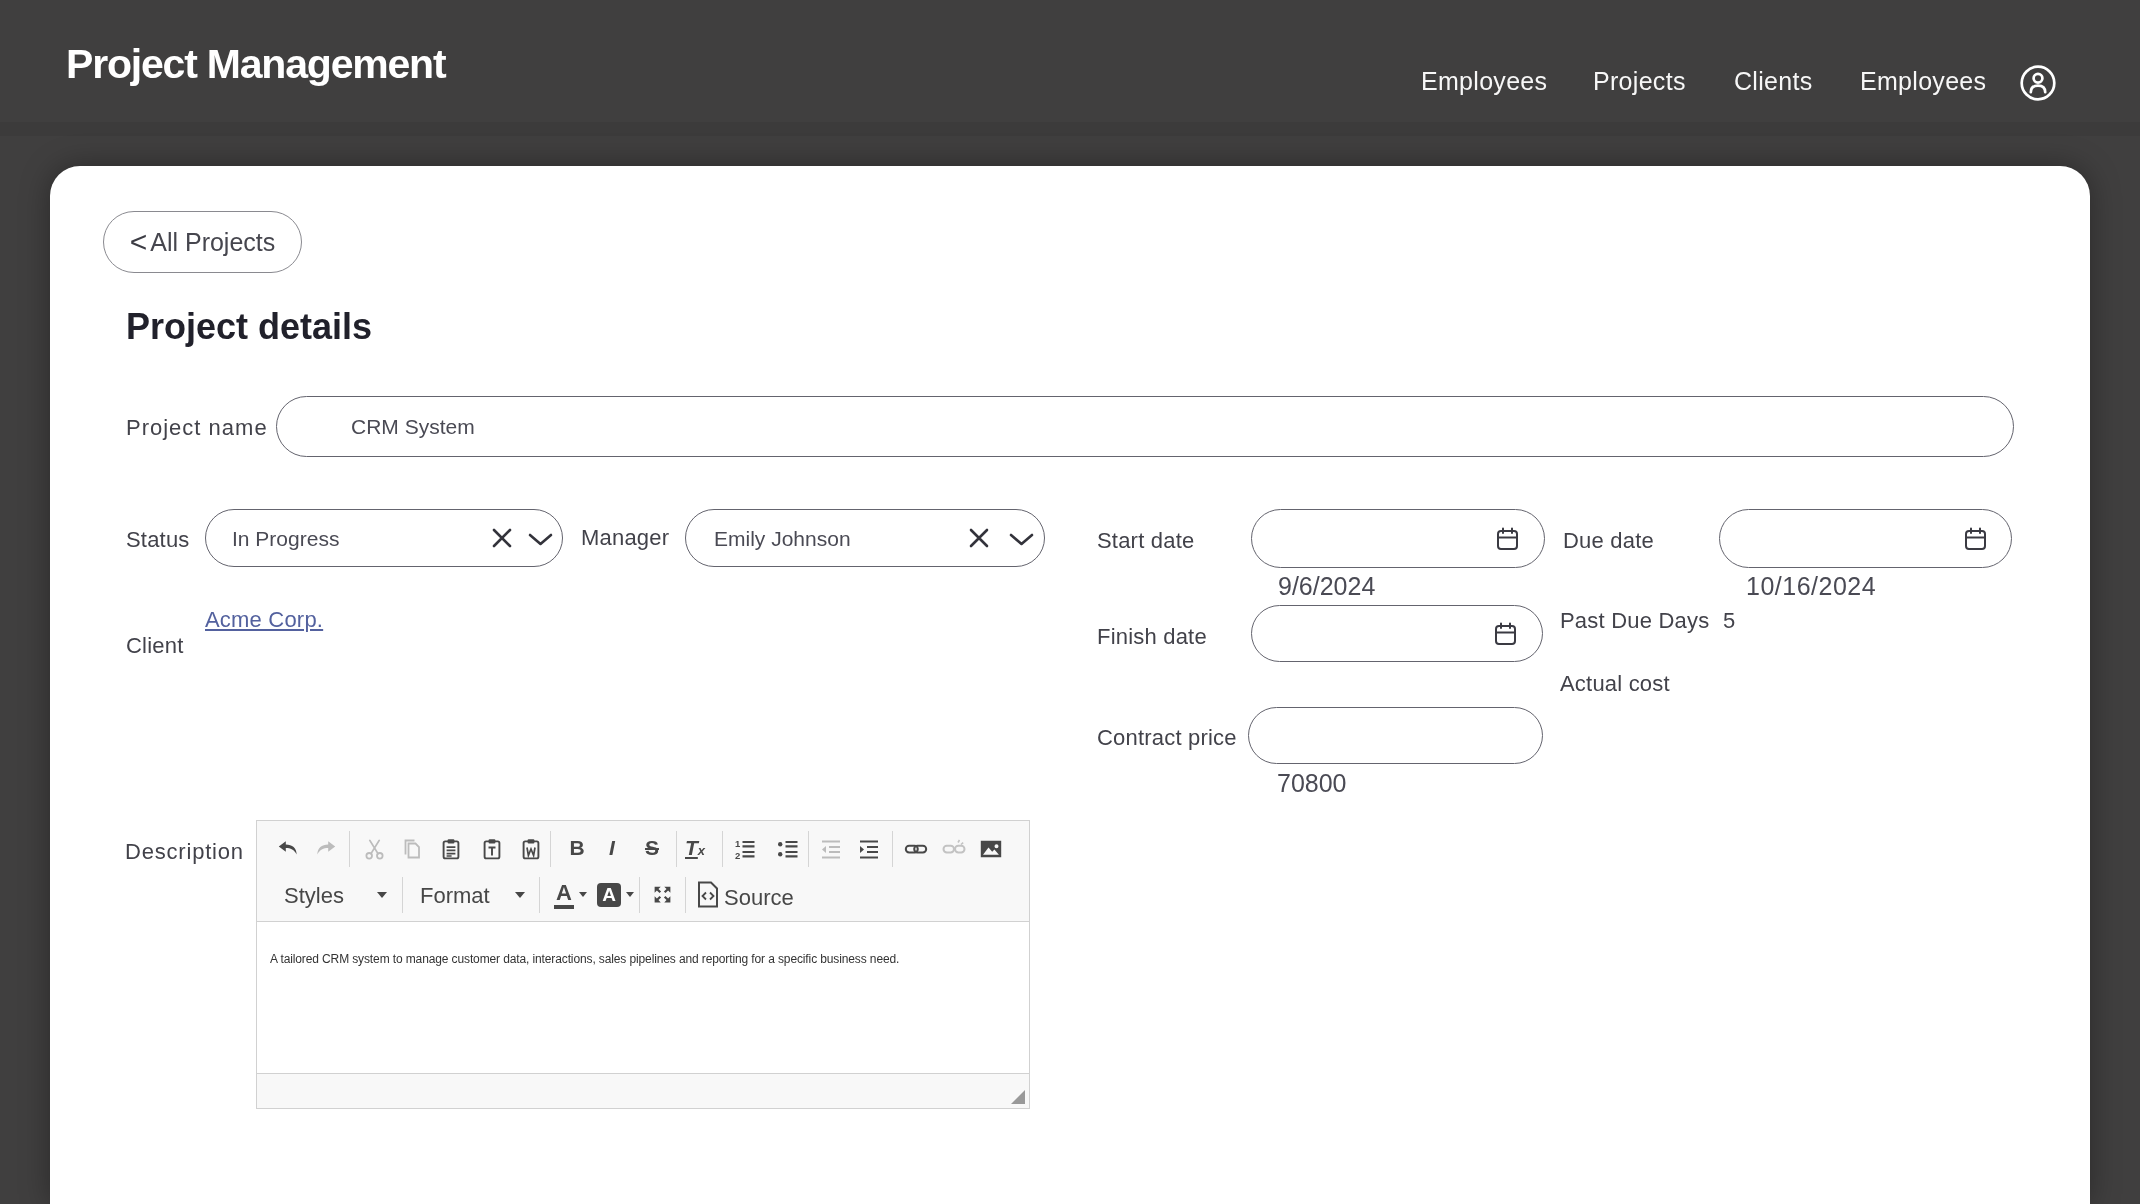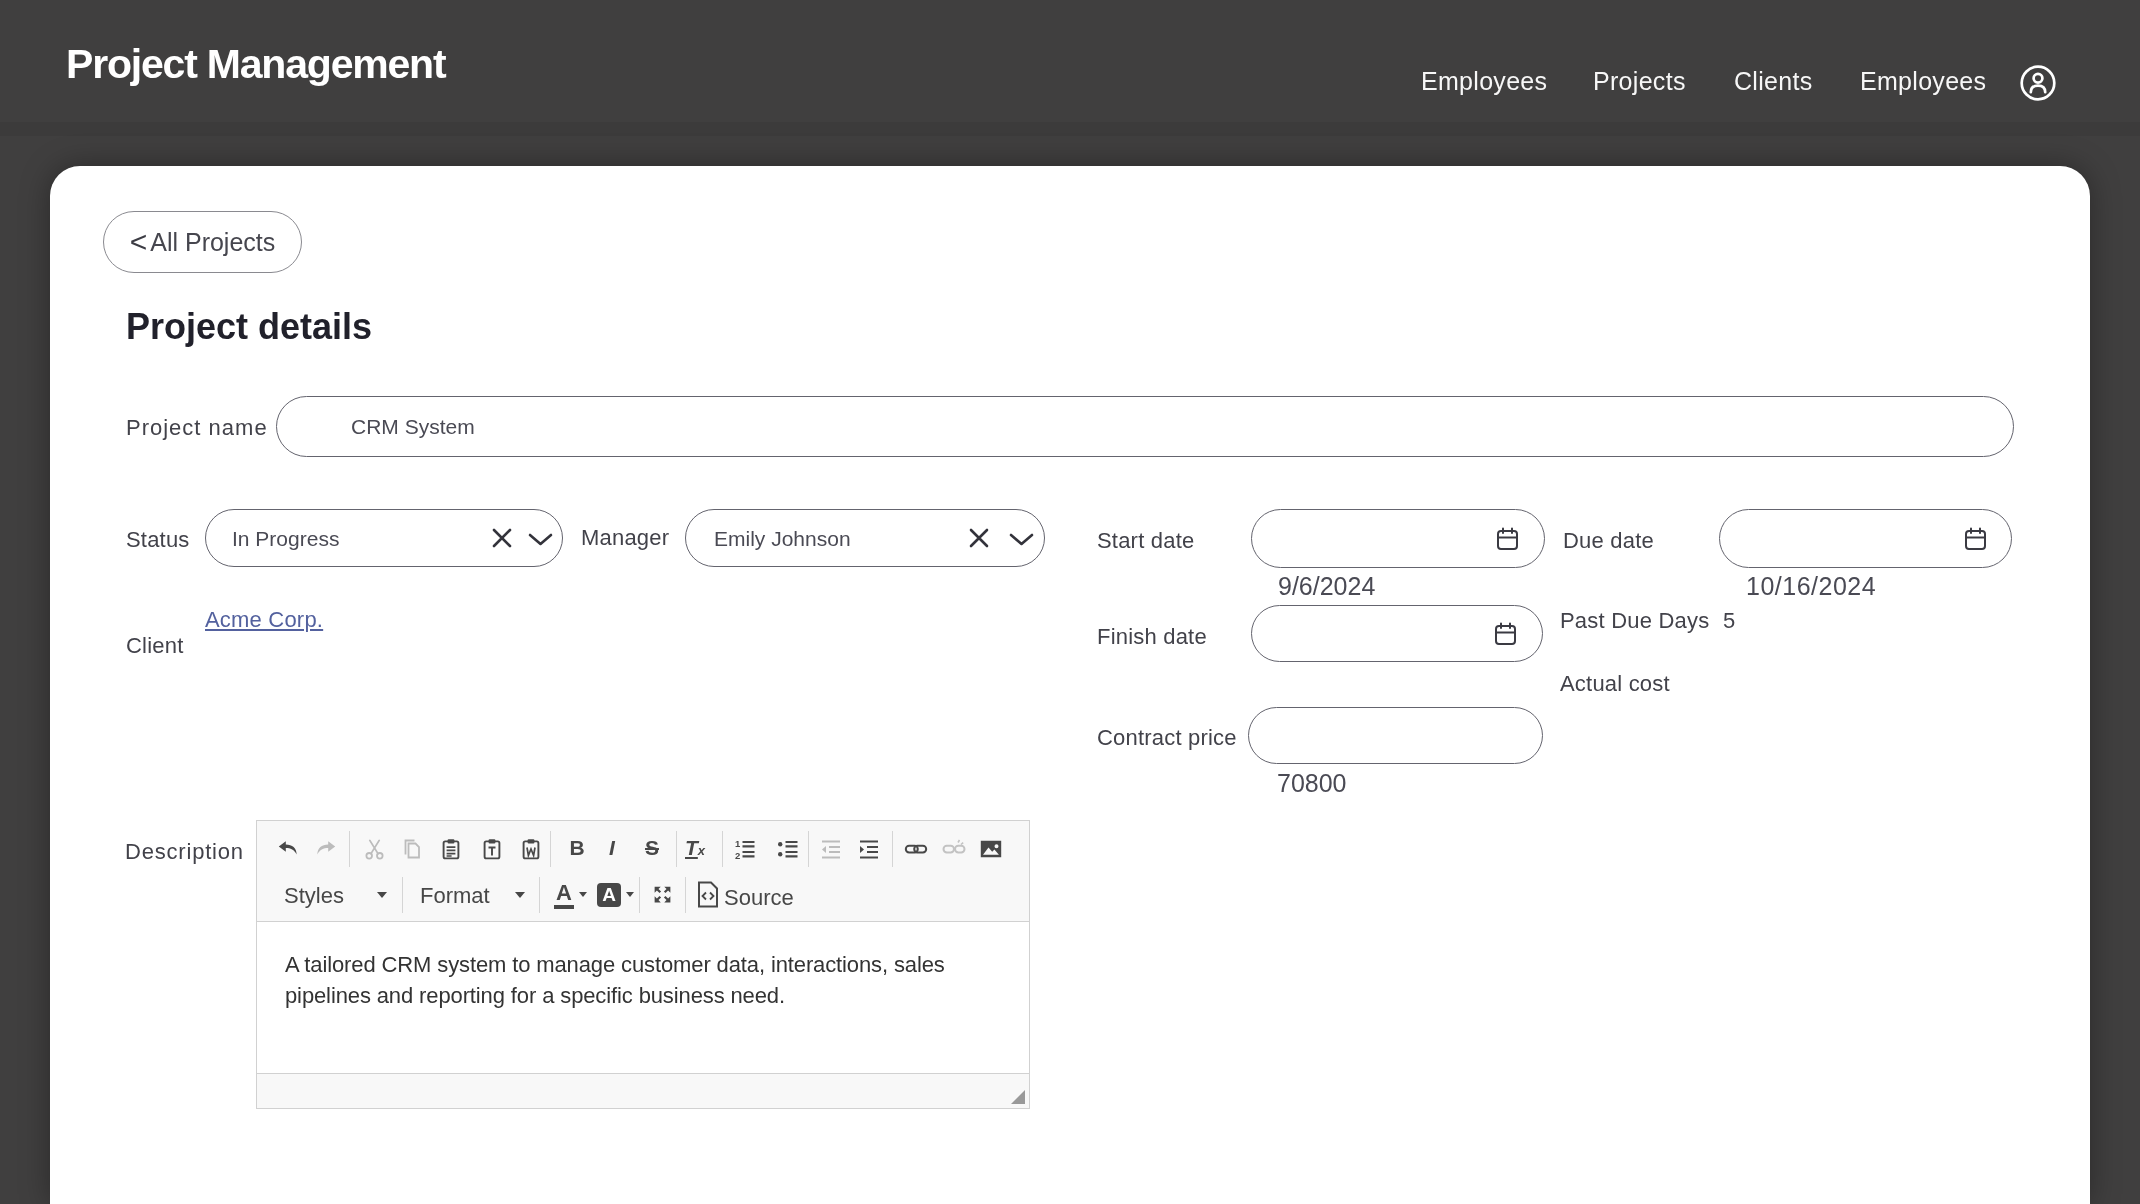--- a/index.html
+++ b/index.html
@@ -21,21 +21,21 @@
   #h2 { left:126px; top:306px; font-size:36px; font-weight:700; color:#21212b; letter-spacing:0px; }
   .lbl { font-size:22px; color:#42424a; line-height:22px; letter-spacing:0.2px; }
   .pill { border:1.5px solid #64646e; border-radius:31px; background:#fff; }
   .ptxt { font-size:21px; color:#4a4a54; line-height:23px; }
   .pnum { font-size:25px; color:#4a4a54; line-height:25px;margin-top:48px; }
   .icn { position:absolute; }
   #desc-editor { left:256px; top:820px; width:774px; height:289px; border:1px solid #d1d1d1; background:#fff; }
   #toolbar { position:absolute; left:0; top:0; width:772px; height:101px; background:#f8f8f8; border-bottom:1px solid #d1d1d1; }
   .tsep { position:absolute; width:1px; height:36px; background:#d5d5d5; }
   #dcontent { position:absolute; left:0; top:102px; width:772px; height:150px; background:#fff; }
-  #dtext { position:absolute; left:28px; top:26px; width:700px; font-size:22px; line-height:31px; color:#333; letter-spacing:-0.12px; }
+  #dtext { position:absolute; left:13px; top:26px; width:700px; font-size:12px; line-height:21px; color:#333; letter-spacing:-0.12px; }
   #dbottom { position:absolute; left:0; top:252px; width:772px; height:35px; background:#f8f8f8; border-top:1px solid #d1d1d1; }
   .ck-combo-text { position:absolute; font-size:22px; color:#474747; top:62px; }
   .ck-arrow { position:absolute; width:0; height:0; border-left:5px solid transparent; border-right:5px solid transparent; border-top:6px solid #474747; top:71px; }
   a.link { color:#53619e; text-decoration:underline; }
 </style>
 </head>
 <body>
 
   <div class="abs" id="title">Project Management</div>
   <div class="abs nav" style="left:1421px;">Employees</div>

